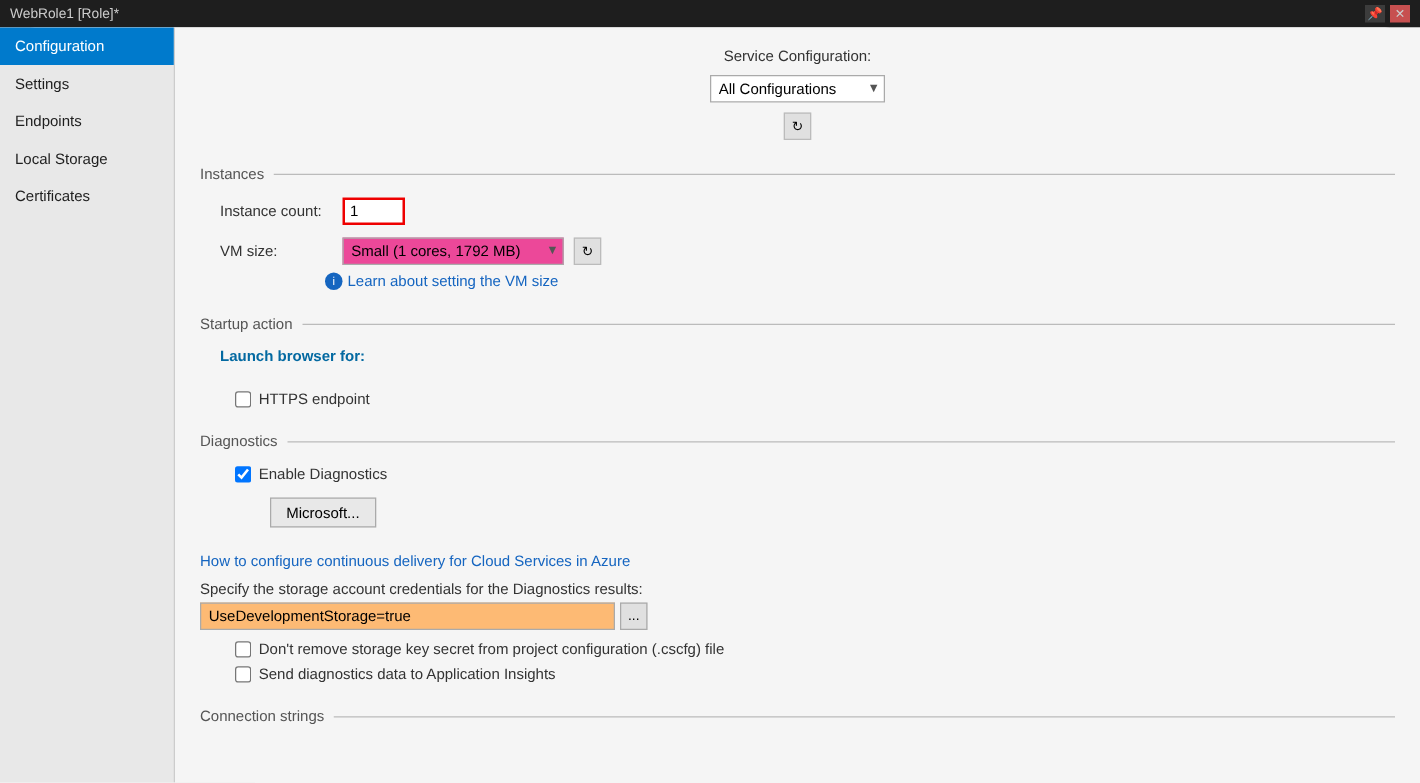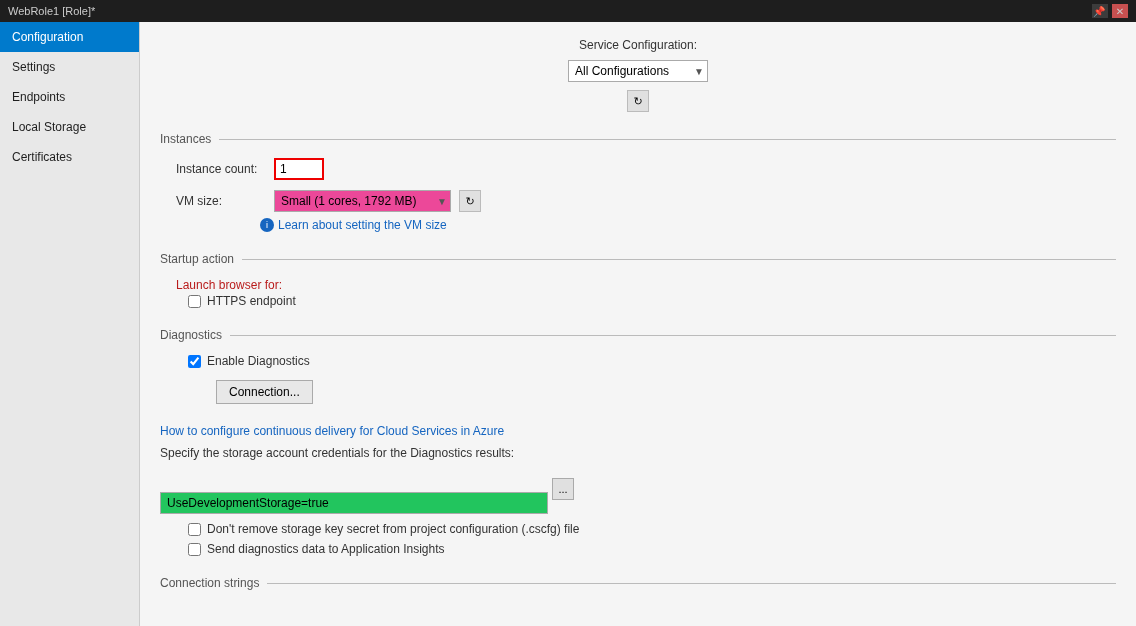--- a/index.html
+++ b/index.html
@@ -208,23 +208,24 @@
       font-size: 9px;
       display: inline-flex;
       align-items: center;
       justify-content: center;
       flex-shrink: 0;
     }
 
     
     .launch-label {
       font-size: 12px;
-      color: #b91c1c;
+      color: #0369a1;
       margin-left: 16px;
-      margin-bottom: 2px;
+      margin-bottom: 20px;
+      font-weight: bold;
     }
     .checkbox-row {
       display: flex;
       align-items: center;
       gap: 6px;
       margin-left: 28px;
       margin-bottom: 6px;
     }
     .checkbox-row input[type="checkbox"] {
       width: 13px;
@@ -259,27 +260,26 @@
       color: #333;
       margin-bottom: 4px;
     }
     .storage-input-row {
       display: flex;
       align-items: center;
       gap: 4px;
       margin-bottom: 8px;
     }
     .storage-input {
-      width: 388px;
+      width: 332px;
       height: 22px;
       border: 1px solid #aaa;
       padding: 2px 6px;
       font-size: 12px;
-      background: #22c55e;
-      margin-top: 28px;
+      background: #fdba74;
     }
     .browse-btn {
       width: 22px;
       height: 22px;
       background: #e0e0e0;
       border: 1px solid #aaa;
       font-size: 11px;
       cursor: pointer;
       display: inline-flex;
       align-items: center;
@@ -401,21 +401,21 @@
     <div class="section">
       <div class="section-header">
         <span class="section-title">Diagnostics</span>
         <div class="section-line"></div>
       </div>
       <div class="checkbox-row">
         <input type="checkbox" checked="" style="">
         <span class="checkbox-label">Enable Diagnostics</span>
       </div>
       <div style="margin-left: 28px; margin-top: 6px; margin-bottom: 10px;">
-        <button class="configure-btn">Connection...</button>
+        <button class="configure-btn">Microsoft...</button>
       </div>
       <a href="#" class="link-text">How to configure continuous delivery for Cloud Services in Azure</a>
       <div class="storage-label">Specify the storage account credentials for the Diagnostics results:</div>
       <div class="storage-input-row">
         <input type="text" class="storage-input" value="UseDevelopmentStorage=true" style="">
         <button class="browse-btn">...</button>
       </div>
       <div class="checkbox-row">
         <input type="checkbox" style="">
         <span class="checkbox-label">Don't remove storage key secret from project configuration (.cscfg) file</span>

